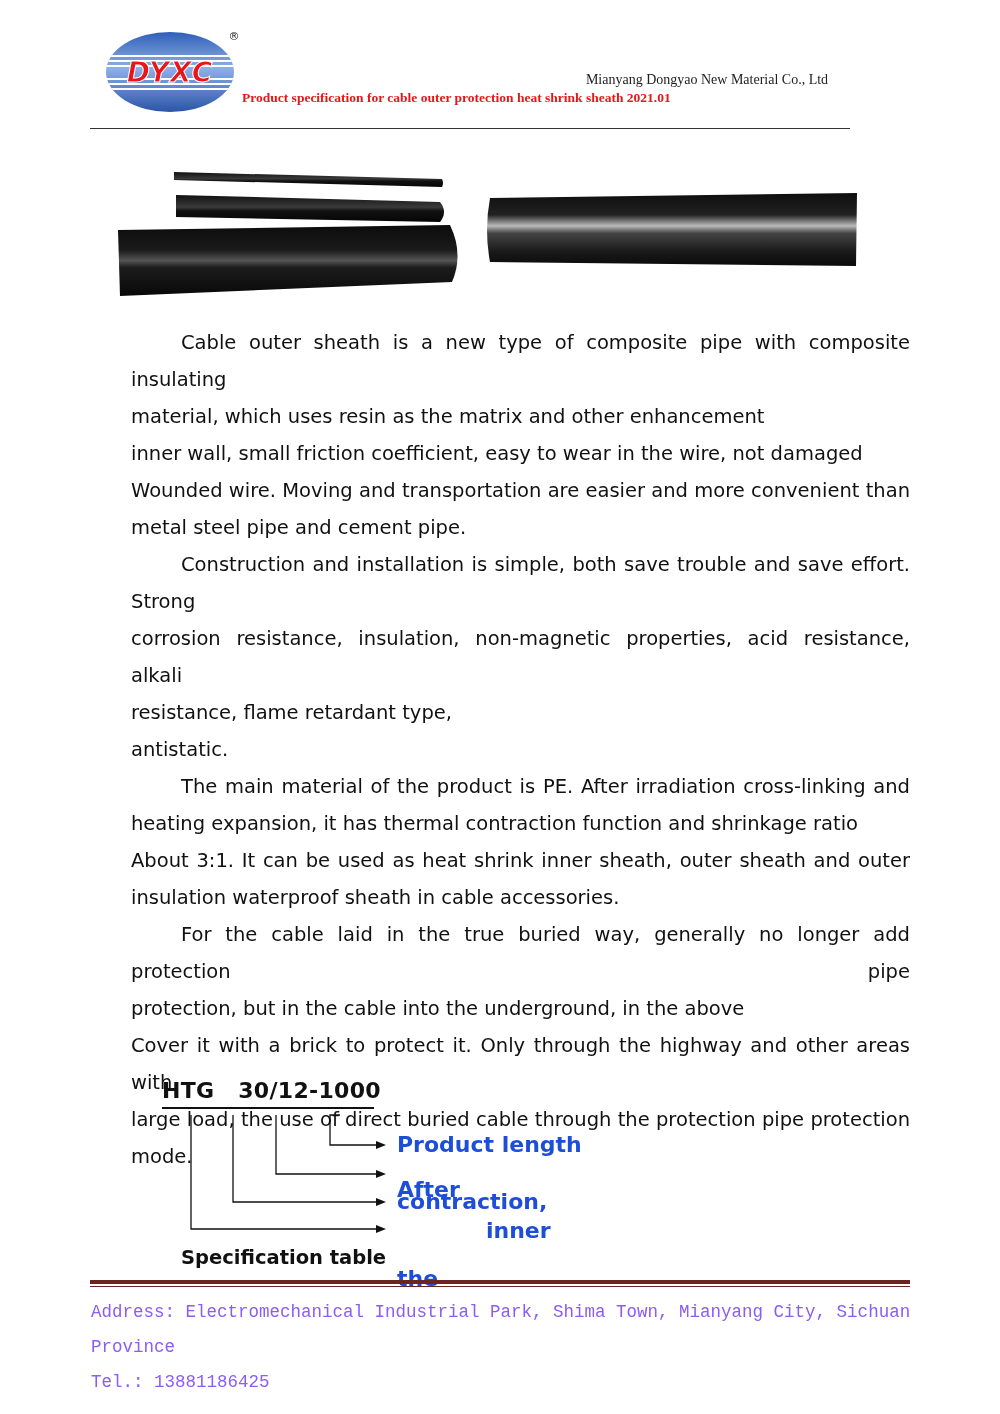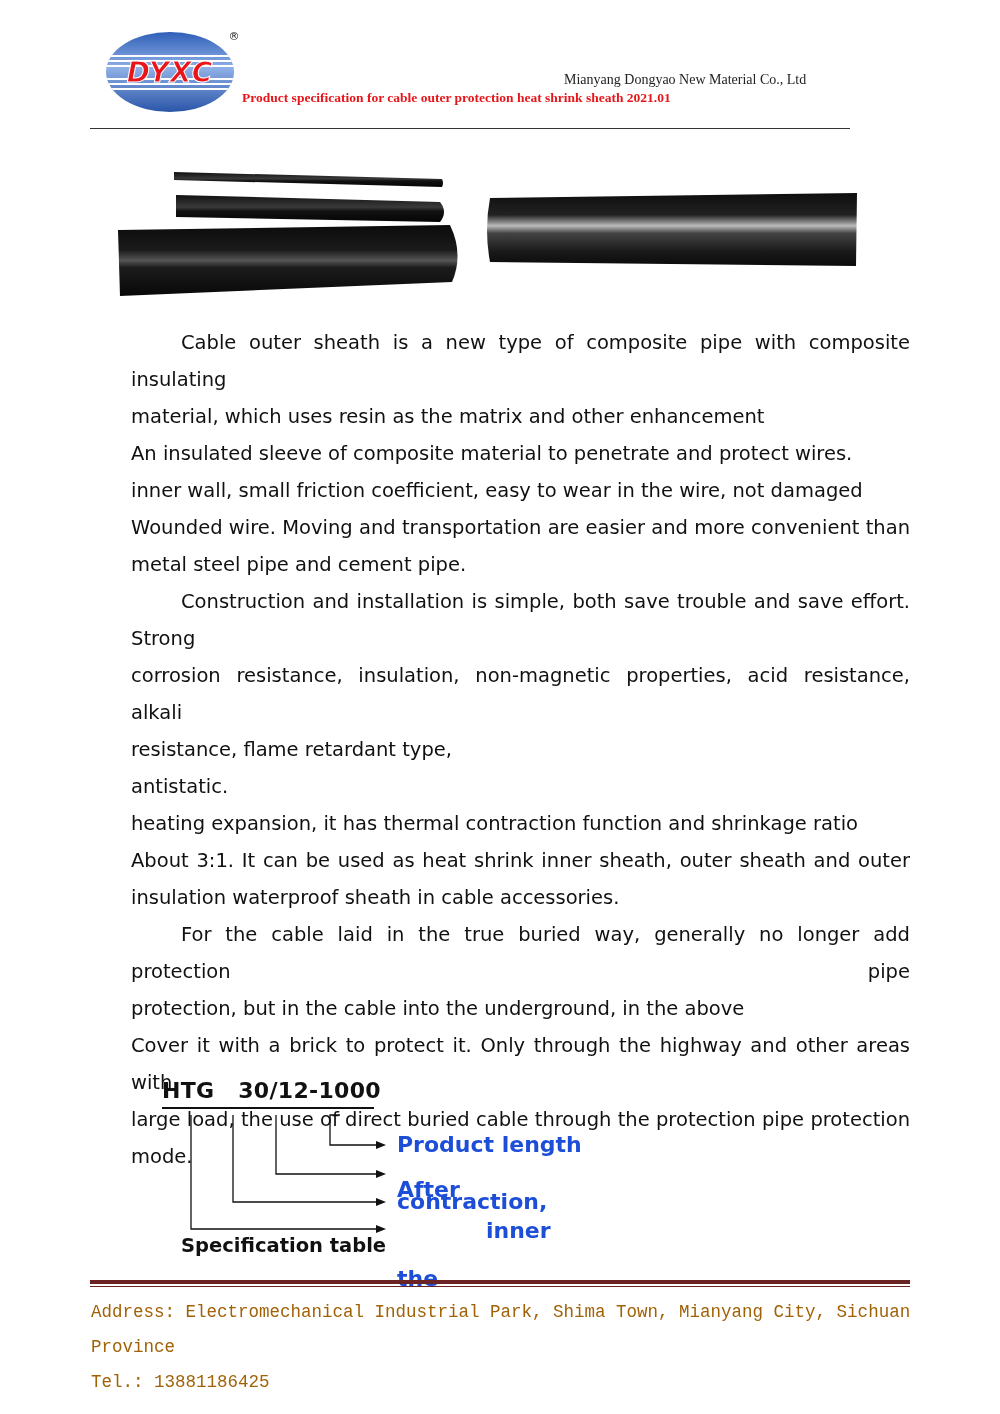--- a/index.html
+++ b/index.html
@@ -1,21 +1,21 @@
 <!DOCTYPE html>
 <html><head>
 <meta charset="utf-8">
 <style>
   * { box-sizing: border-box; margin: 0; padding: 0; }
   html, body { width: 1000px; height: 1414px; background: #ffffff; overflow: hidden; }
   body { position: relative; font-family: "DejaVu Sans", sans-serif; color: #111; }
 
   
   .logo { position: absolute; left: 104px; top: 26px; width: 140px; height: 88px; }
-  .company { position: absolute; left: 564px; top: 72px; width: 310px; text-align: left;
+  .company { position: absolute; left: 552px; top: 72px; width: 310px; text-align: center;
     font-family: "Liberation Serif", serif; font-size: 14px; color: #222; }
   .doc-title { position: absolute; left: 242px; top: 90px;
     font-family: "Liberation Serif", serif; font-size: 13.5px; font-weight: bold; color: #e8161b; white-space: nowrap; }
   .header-rule { position: absolute; left: 90px; top: 128px; width: 760px; height: 1px; background: #333; }
 
   
   .photo { position: absolute; left: 112px; top: 166px; width: 750px; height: 136px; }
 
   
   .body-text { position: absolute; left: 91px; top: 324px; width: 819px;
@@ -27,27 +27,27 @@
   .line.left { text-align: center; text-align-last: left; }
 
   
   .diagram { position: absolute; left: 150px; top: 1074px; width: 420px; height: 200px; }
   .code { position: absolute; left: 12px; top: 4px; font-size: 22px; font-weight: bold; color: #111;
     white-space: pre; font-family: "DejaVu Sans", sans-serif; letter-spacing: 0.3px; }
   .code-underline { position: absolute; left: 12px; top: 33px; width: 212px; height: 2px; background: #111; }
   .diag-svg { position: absolute; left: 0; top: 0; }
   .lbl { position: absolute; left: 247px; font-size: 22px; font-weight: bold; color: #1d4ed8; white-space: nowrap; }
   .lbl-inner { position: absolute; left: 336px; text-align: right; }
-  .spec-title { position: absolute; left: 31px; top: 160px; font-size: 19.5px; font-weight: bold; color: #111; white-space: nowrap; }
+  .spec-title { position: absolute; left: 31px; top: 172px; font-size: 19.5px; font-weight: bold; color: #111; white-space: nowrap; }
 
   
   .footer-rule-thick { position: absolute; left: 90px; top: 1280px; width: 820px; height: 4px; background: #6b2424; }
   .footer-rule-thin { position: absolute; left: 90px; top: 1286px; width: 820px; height: 1px; background: #6b2424; }
   .footer { position: absolute; left: 91px; top: 1295px; width: 830px;
-    font-family: "Liberation Mono", monospace; font-size: 17.5px; line-height: 35px; color: #a16207; }
+    font-family: "Liberation Mono", monospace; font-size: 17.5px; line-height: 35px; color: #8b5cf6; }
 </style>
 </head>
 <body>
 
 <div class="logo">
   <svg width="140" height="88" viewBox="0 0 140 88">
     <defs>
       <linearGradient id="lg" x1="0" y1="0" x2="0" y2="1">
         <stop offset="0" stop-color="#2f5fb8"></stop>
         <stop offset="0.45" stop-color="#8fb0e6"></stop>
@@ -108,34 +108,34 @@
     <path d="M6 64 L338 59 Q352 88 340 116 L8 130 Z" fill="url(#big)"></path>
 
     <path d="M378 32 L745 27 L744 100 L378 96 Q372 64 378 32 Z" fill="url(#big2)"></path>
   </svg>
 </div>
 
 <div class="body-text">
   <p>
     <span class="line indent just">Cable outer sheath is a new type of composite pipe with composite insulating</span>
     <span class="line left">material, which uses resin as the matrix and other enhancement</span>
-    <span class="line left">An insulated sleeve of composite material to penetrate and protect wires.</span>
   </p>
   <p>
     <span class="line left">inner wall, small friction coefficient, easy to wear in the wire, not damaged</span>
     <span class="line just">Wounded wire. Moving and transportation are easier and more convenient than</span>
     <span class="line left">metal steel pipe and cement pipe.</span>
   </p>
   <p>
     <span class="line indent just">Construction and installation is simple, both save trouble and save effort. Strong</span>
     <span class="line just">corrosion resistance, insulation, non-magnetic properties, acid resistance, alkali</span>
     <span class="line left">resistance, flame retardant type,</span>
     <span class="line left">antistatic.</span>
   </p>
   <p>
+    <span class="line indent just">The main material of the product is PE. After irradiation cross-linking and</span>
     <span class="line left">heating expansion, it has thermal contraction function and shrinkage ratio</span>
     <span class="line just">About 3:1. It can be used as heat shrink inner sheath, outer sheath and outer</span>
     <span class="line left">insulation waterproof sheath in cable accessories.</span>
   </p>
   <p>
     <span class="line indent just">For the cable laid in the true buried way, generally no longer add protection pipe</span>
     <span class="line left">protection, but in the cable into the underground, in the above</span>
     <span class="line just">Cover it with a brick to protect it. Only through the highway and other areas with</span>
     <span class="line just">large load, the use of direct buried cable through the protection pipe protection</span>
     <span class="line left">mode.</span>

